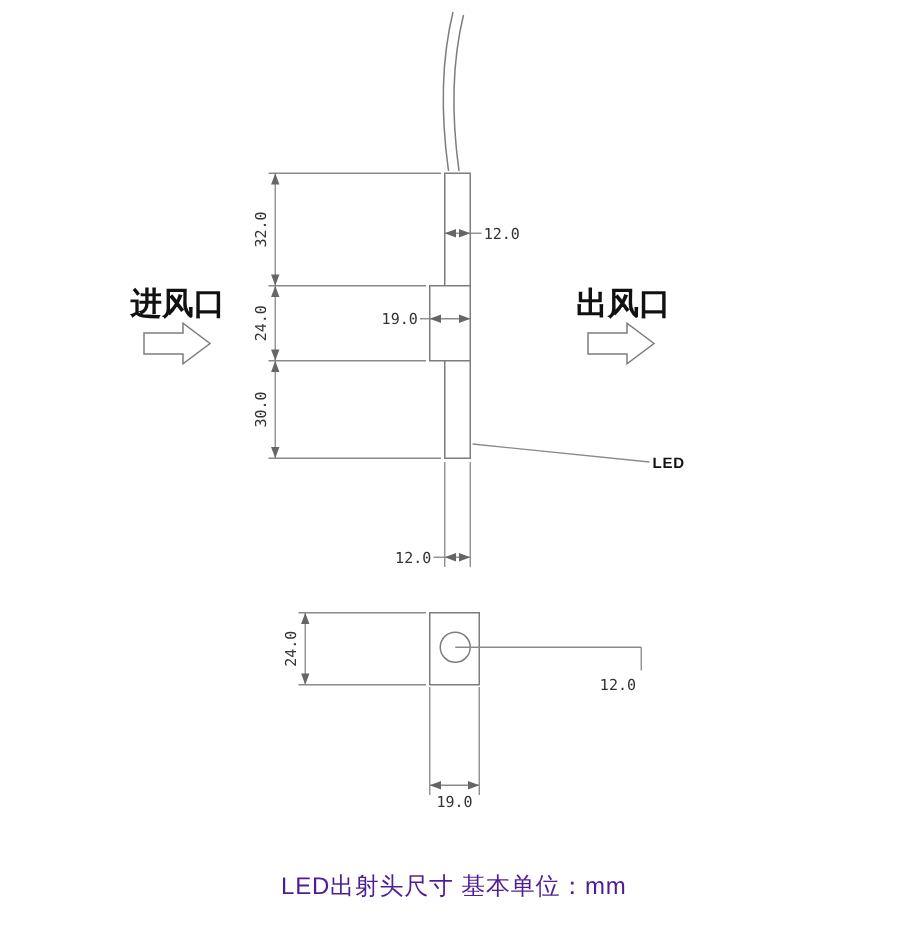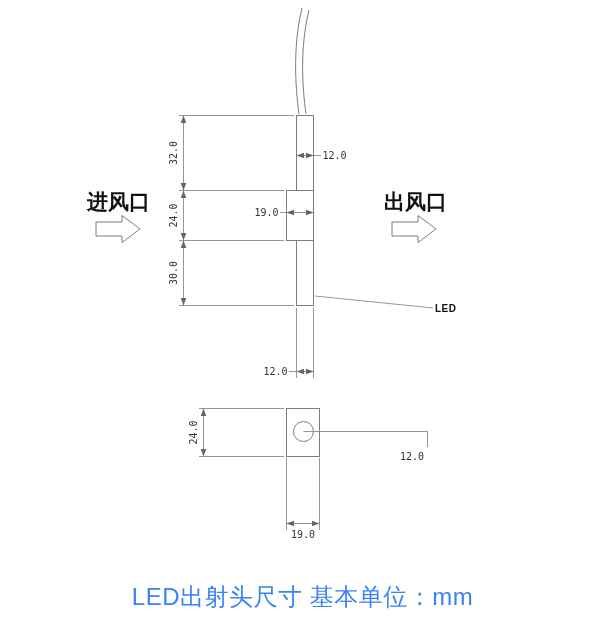--- a/index.html
+++ b/index.html
@@ -3,21 +3,21 @@
 <meta charset="utf-8">
 <style>
   html,body{margin:0;padding:0;background:#ffffff;}
   body{width:615px;height:630px;font-family:"Liberation Sans","DejaVu Sans",sans-serif;}
   .canvas{position:relative;width:605px;height:630px;background:#ffffff;overflow:hidden;}
   svg{position:absolute;left:0;top:0;}
   .dim-text{font-family:"DejaVu Sans Mono","Liberation Mono",monospace;font-size:10px;fill:#333333;}
   .cjk-label{font-family:"Liberation Sans","DejaVu Sans",sans-serif;font-size:21px;font-weight:bold;fill:#111111;}
   .led-label{font-family:"Liberation Sans","DejaVu Sans",sans-serif;font-size:10px;font-weight:bold;fill:#111111;letter-spacing:0.5px;}
   .caption{position:absolute;left:0;right:0;top:581px;text-align:center;
-           font-size:24px;color:#3b82f6;letter-spacing:0.5px;}
+           font-size:16px;color:#4c1d95;letter-spacing:0.5px;}
   .geom{stroke:#7d7d7d;stroke-width:1;fill:none;}
   .geom-filled{stroke:#7d7d7d;stroke-width:1;fill:#ffffff;}
   .dimline{stroke:#8a8a8a;stroke-width:0.9;fill:none;}
 </style>
 </head>
 <body>
 
 <div class="canvas">
 
 <svg width="615" height="630" viewBox="0 0 615 630">

